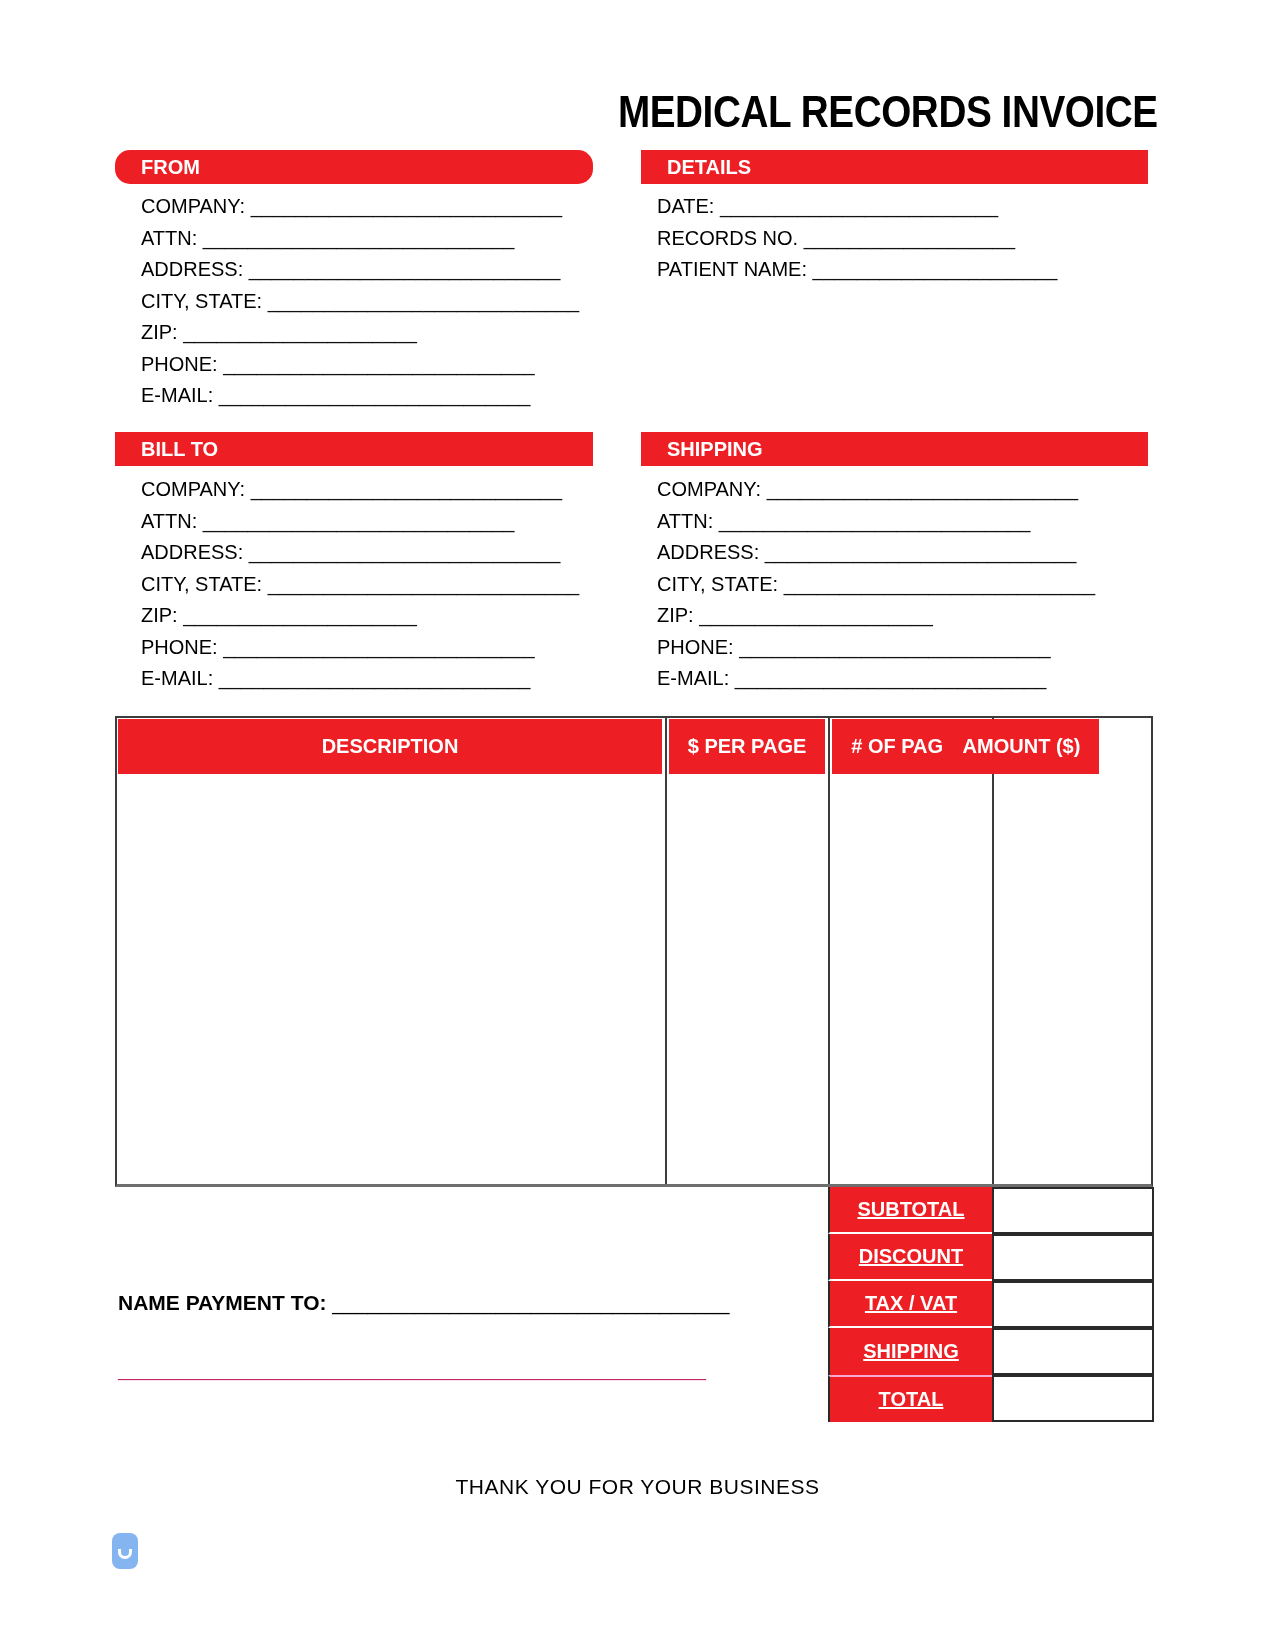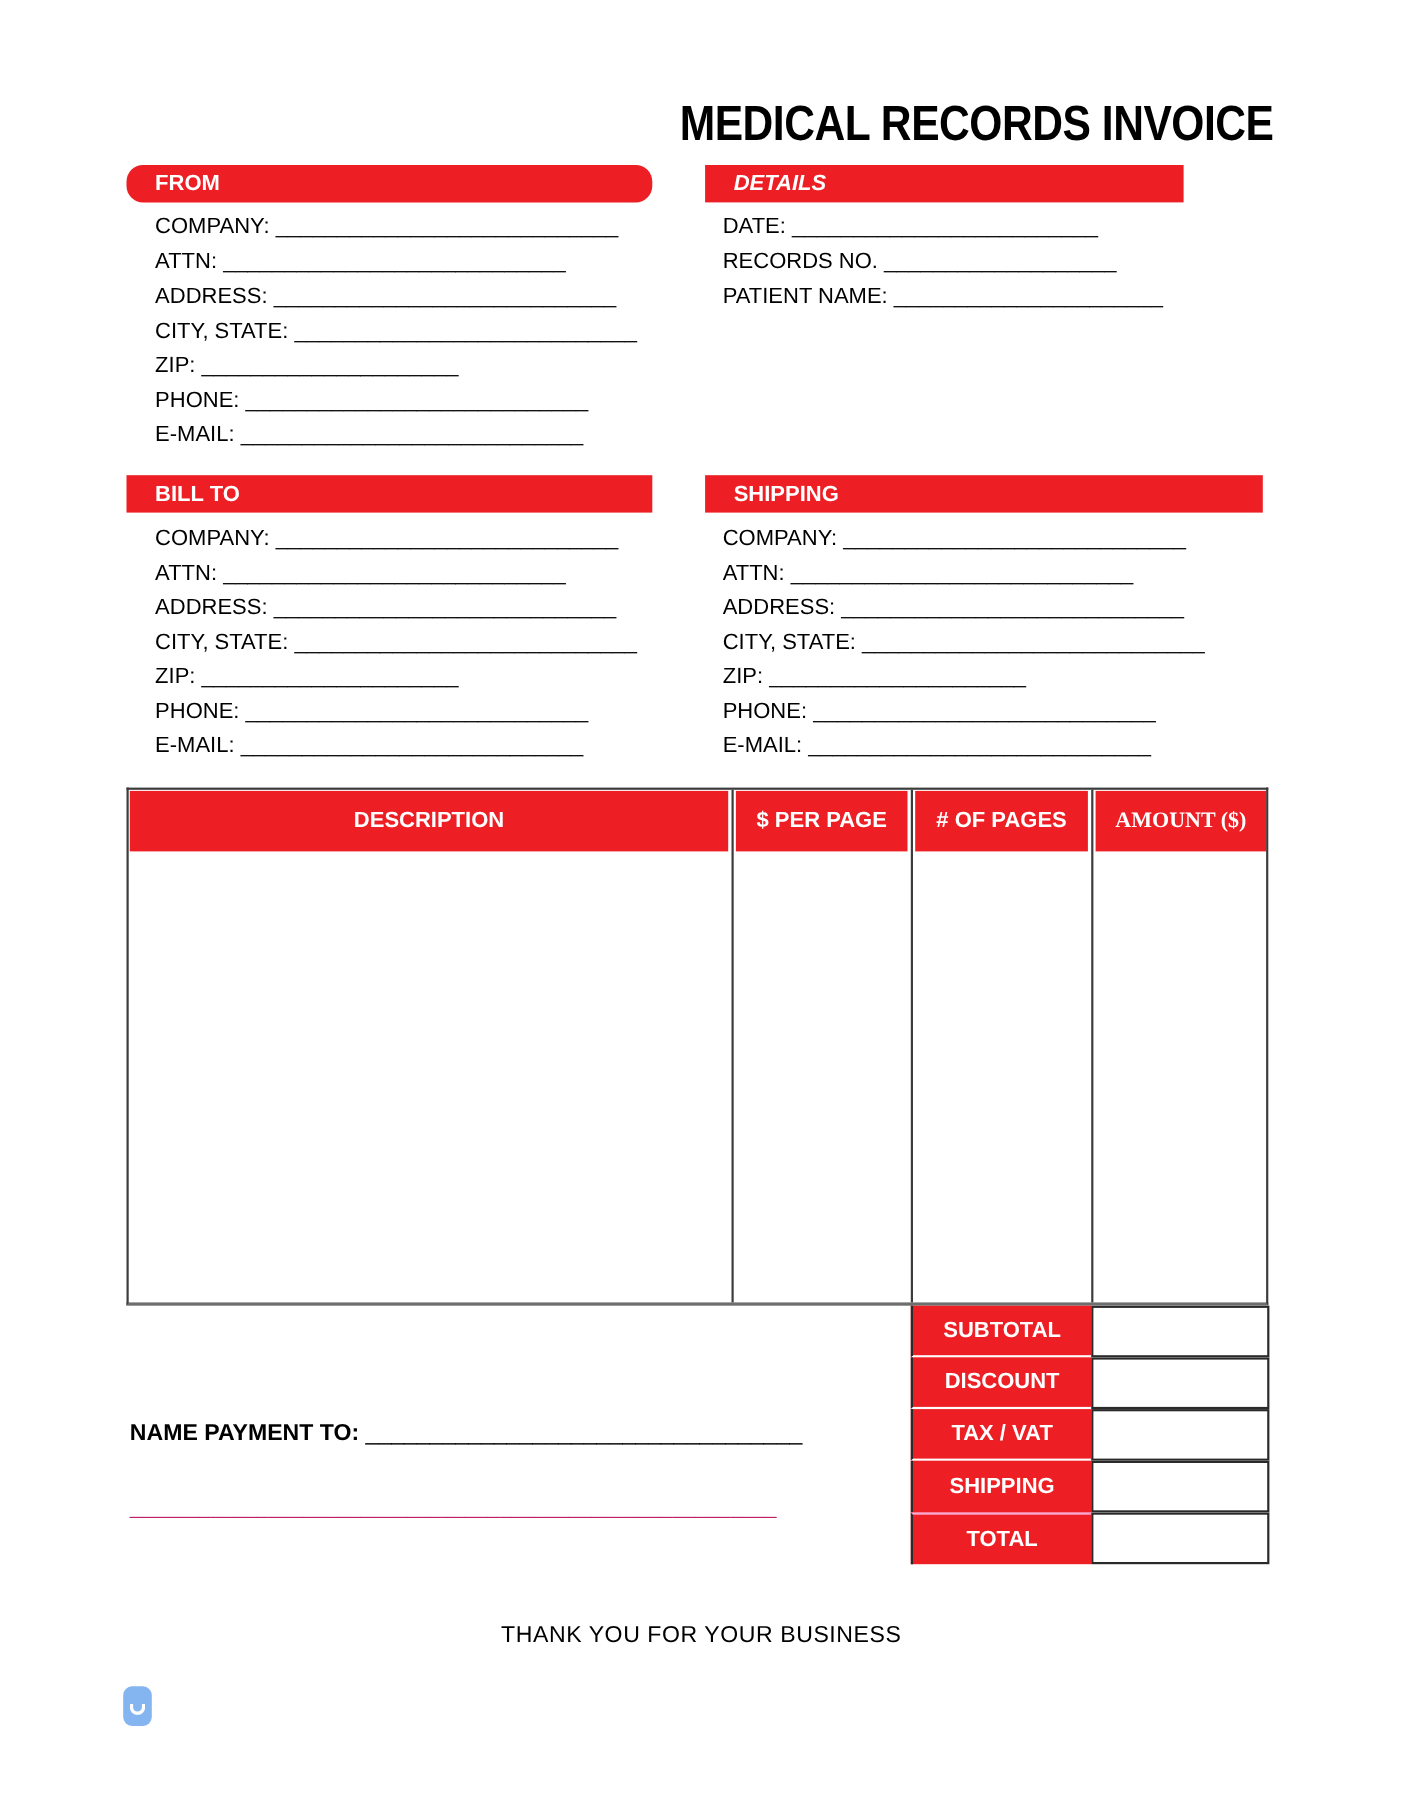--- a/index.html
+++ b/index.html
@@ -7,21 +7,21 @@
   .page{position:absolute;left:0;top:0;width:1275px;height:1650px;background:#fff;overflow:hidden;}
 
   
   .title{position:absolute;top:86px;right:117px;font-size:45px;font-weight:bold;letter-spacing:-0.5px;
          white-space:nowrap;transform:scaleX(0.86);transform-origin:100% 50%;color:#000;}
 
   
   .bar{position:absolute;height:34px;background:#ED1F24;color:#fff;font-weight:bold;font-size:20px;
        line-height:34px;padding-left:26px;box-sizing:border-box;}
   .bar-from{left:115px;top:150px;width:478px;border-radius:15px;}
-  .bar-details{left:641px;top:150px;width:435px;font-style:italic;}
+  .bar-details{left:641px;top:150px;width:507px;}
   .bar-billto{left:115px;top:432px;width:478px;}
   .bar-shipping{left:641px;top:432px;width:507px;}
 
   
   .fields{position:absolute;font-size:20px;}
   .fields .frow{height:31.5px;line-height:31.5px;white-space:nowrap;}
   .fields .flabel{letter-spacing:0;margin-top:27px;}
   .fields .fline{color:#111;}
   .fields-from{left:141px;top:191px;}
   .fields-details{left:657px;top:191px;}
@@ -33,27 +33,27 @@
                border:2px solid #3c3c3c;border-bottom:3px solid #6e6e6e;box-sizing:border-box;background:#fff;padding-left:40px;}
   .vline{position:absolute;top:0;bottom:0;width:2px;background:#3c3c3c;}
   .vline-1{left:548px;}
   .vline-2{left:711px;}
   .vline-3{left:875px;}
   .hcell{position:absolute;top:1px;height:55px;background:#ED1F24;color:#fff;font-weight:bold;
          font-size:20px;display:flex;align-items:center;justify-content:center;}
   .hcell-desc{left:1px;width:544px;}
   .hcell-perpage{left:552px;width:156px;}
   .hcell-pages{left:715px;width:157px;}
-  .hcell-amount{left:879px;width:155px;font-family:Liberation Serif, serif;}
+  .hcell-amount{left:827px;width:155px;}
 
   
   .trow{position:absolute;left:828px;width:326px;height:47px;display:flex;box-sizing:border-box;}
   .tlabel{width:164px;background:#ED1F24;color:#fff;font-weight:bold;font-size:20px;
           display:flex;align-items:center;justify-content:center;box-sizing:border-box;
-          border-left:2px solid #2a2a2a;}
+          border-left:2px solid #2a2a2a;text-decoration:underline;}
   .trow.gapped .tlabel{border-bottom:2px solid #ffffff;}
   .trow-total .tlabel{border-top:2px solid #f9a8d4;}
   .tval{width:162px;background:#fff;border:2px solid #2a2a2a;box-sizing:border-box;
         font-size:20px;display:flex;align-items:center;justify-content:flex-end;padding-right:8px;}
   .trow-1{top:1187px;} .trow-2{top:1234px;} .trow-3{top:1281px;} .trow-4{top:1328px;} .trow-5{top:1375px;}
 
   
   .payment{position:absolute;left:118px;top:1291px;font-size:21px;font-weight:bold;white-space:nowrap;}
   .payment .pline{font-weight:normal;}
   .payment2{position:absolute;left:118px;top:1358px;font-size:21px;font-weight:normal;white-space:nowrap;color:#be185d;font-family:Liberation Serif, serif;}

